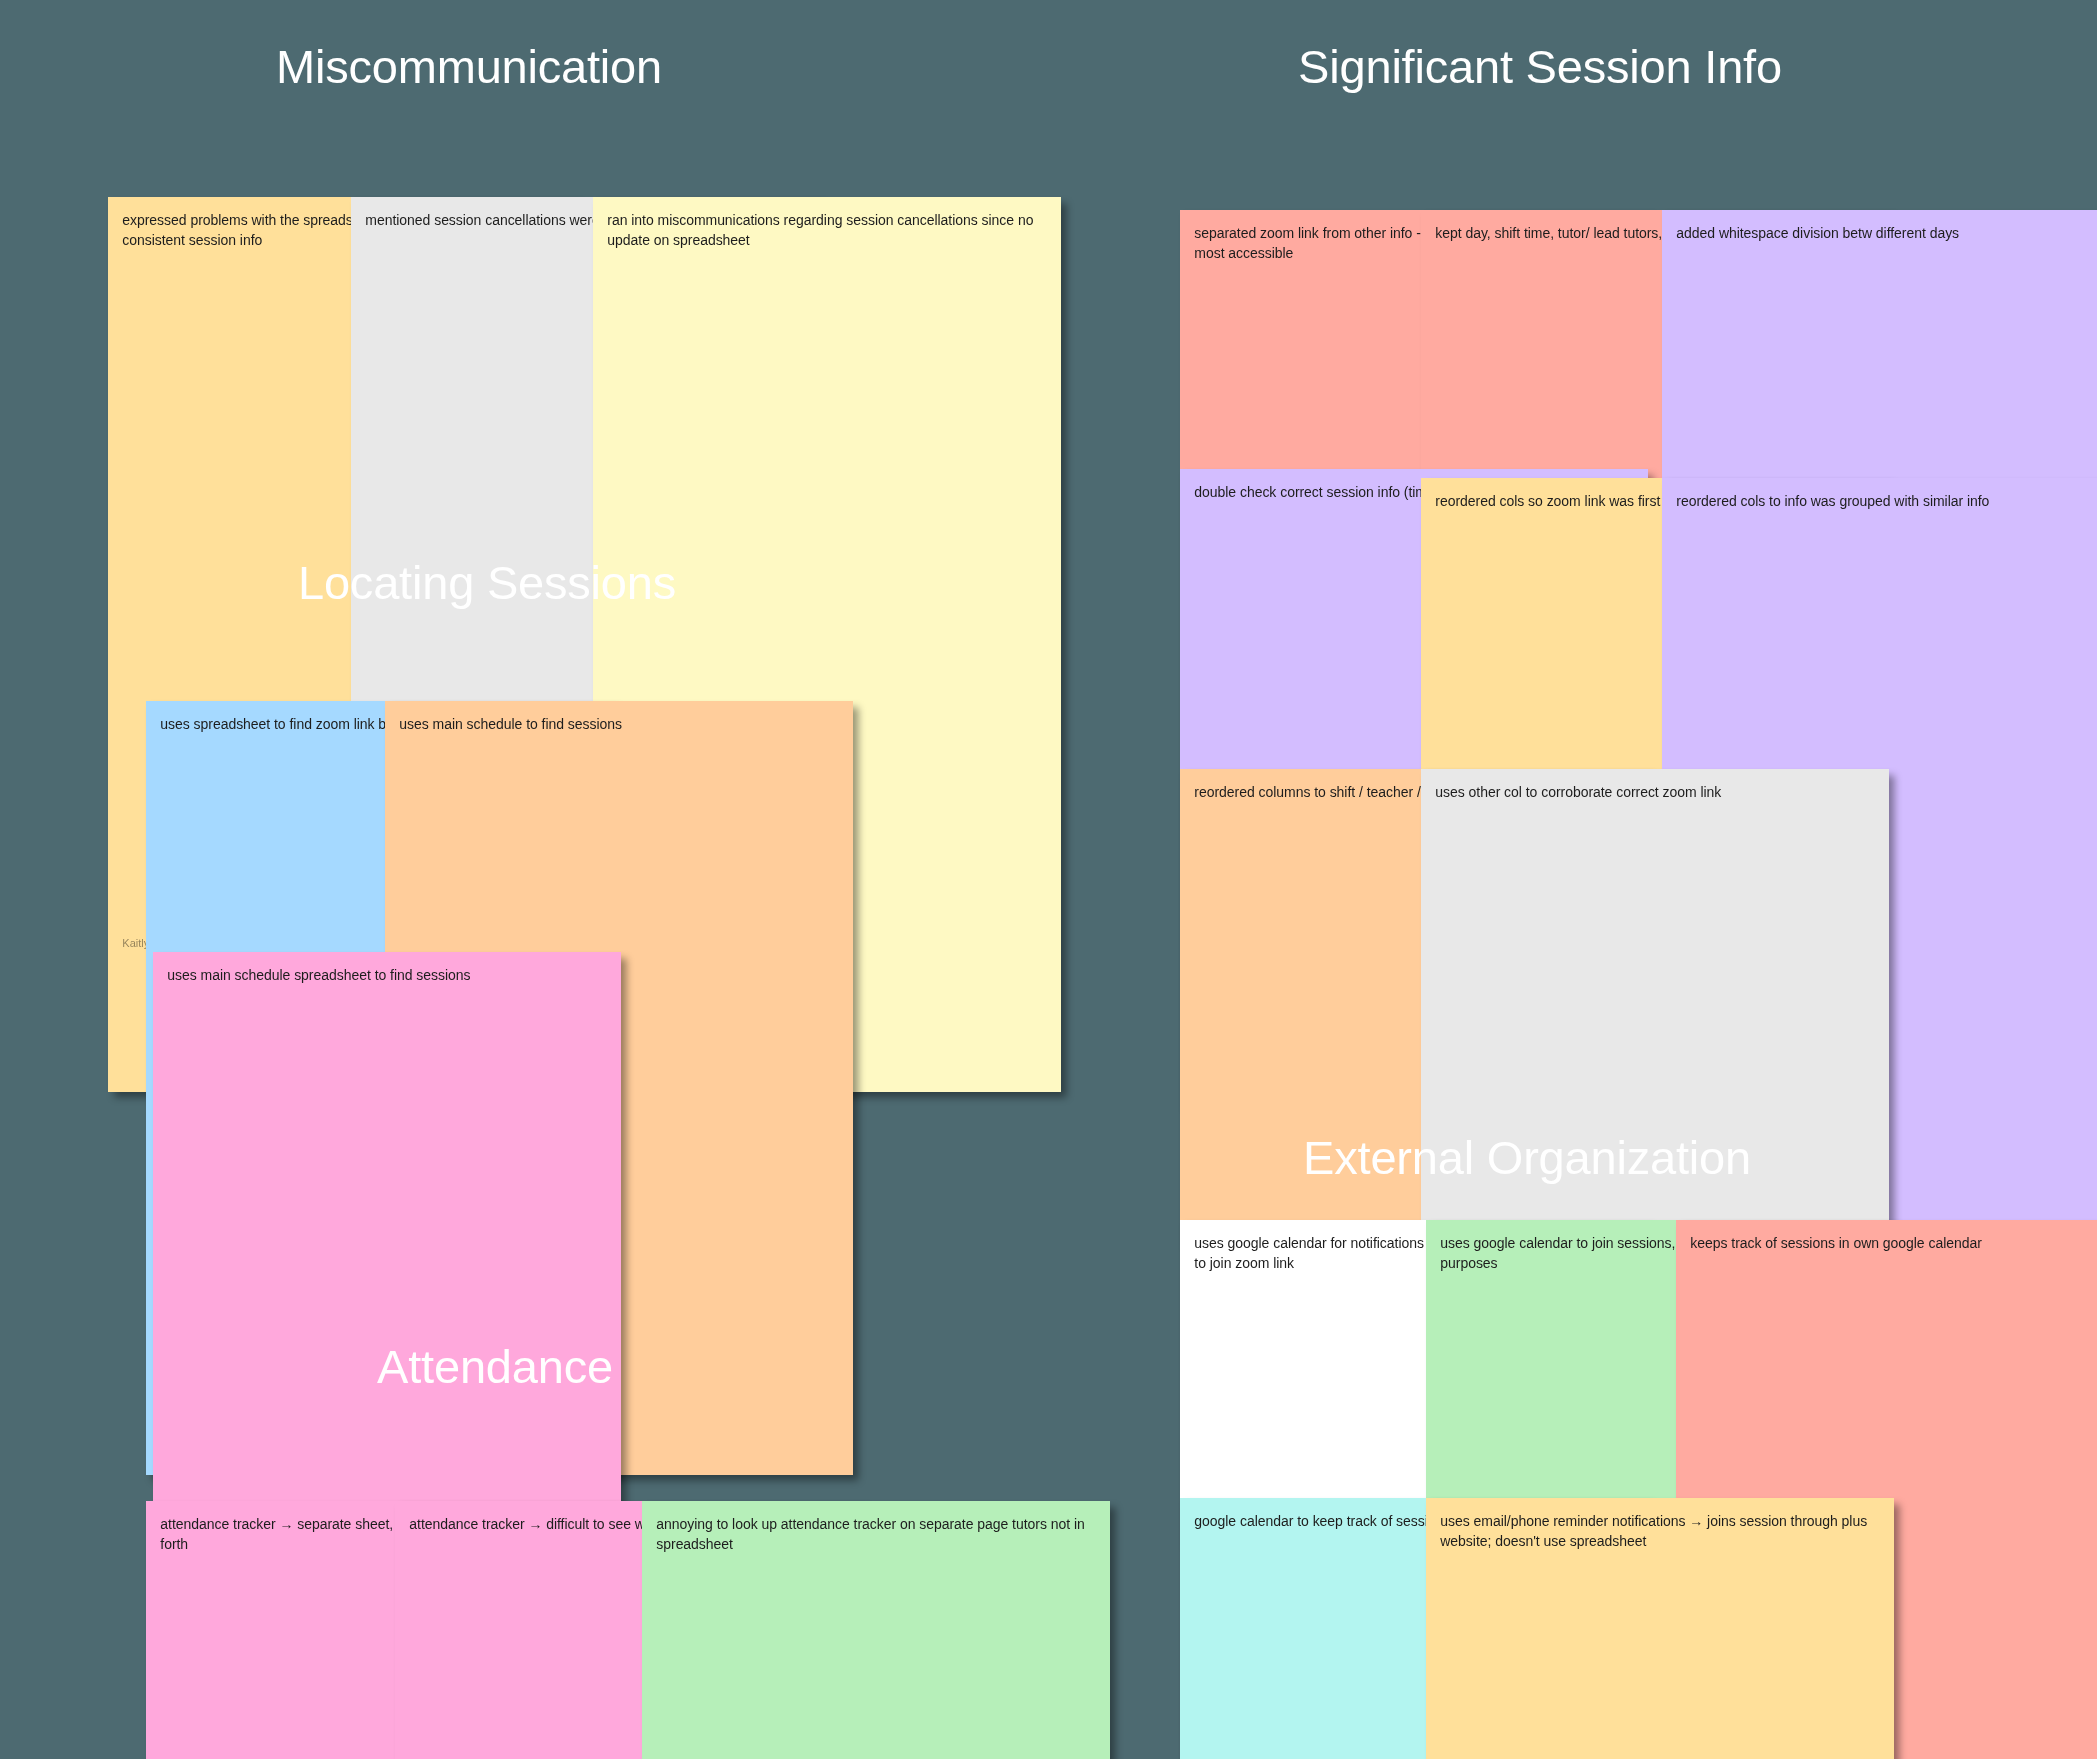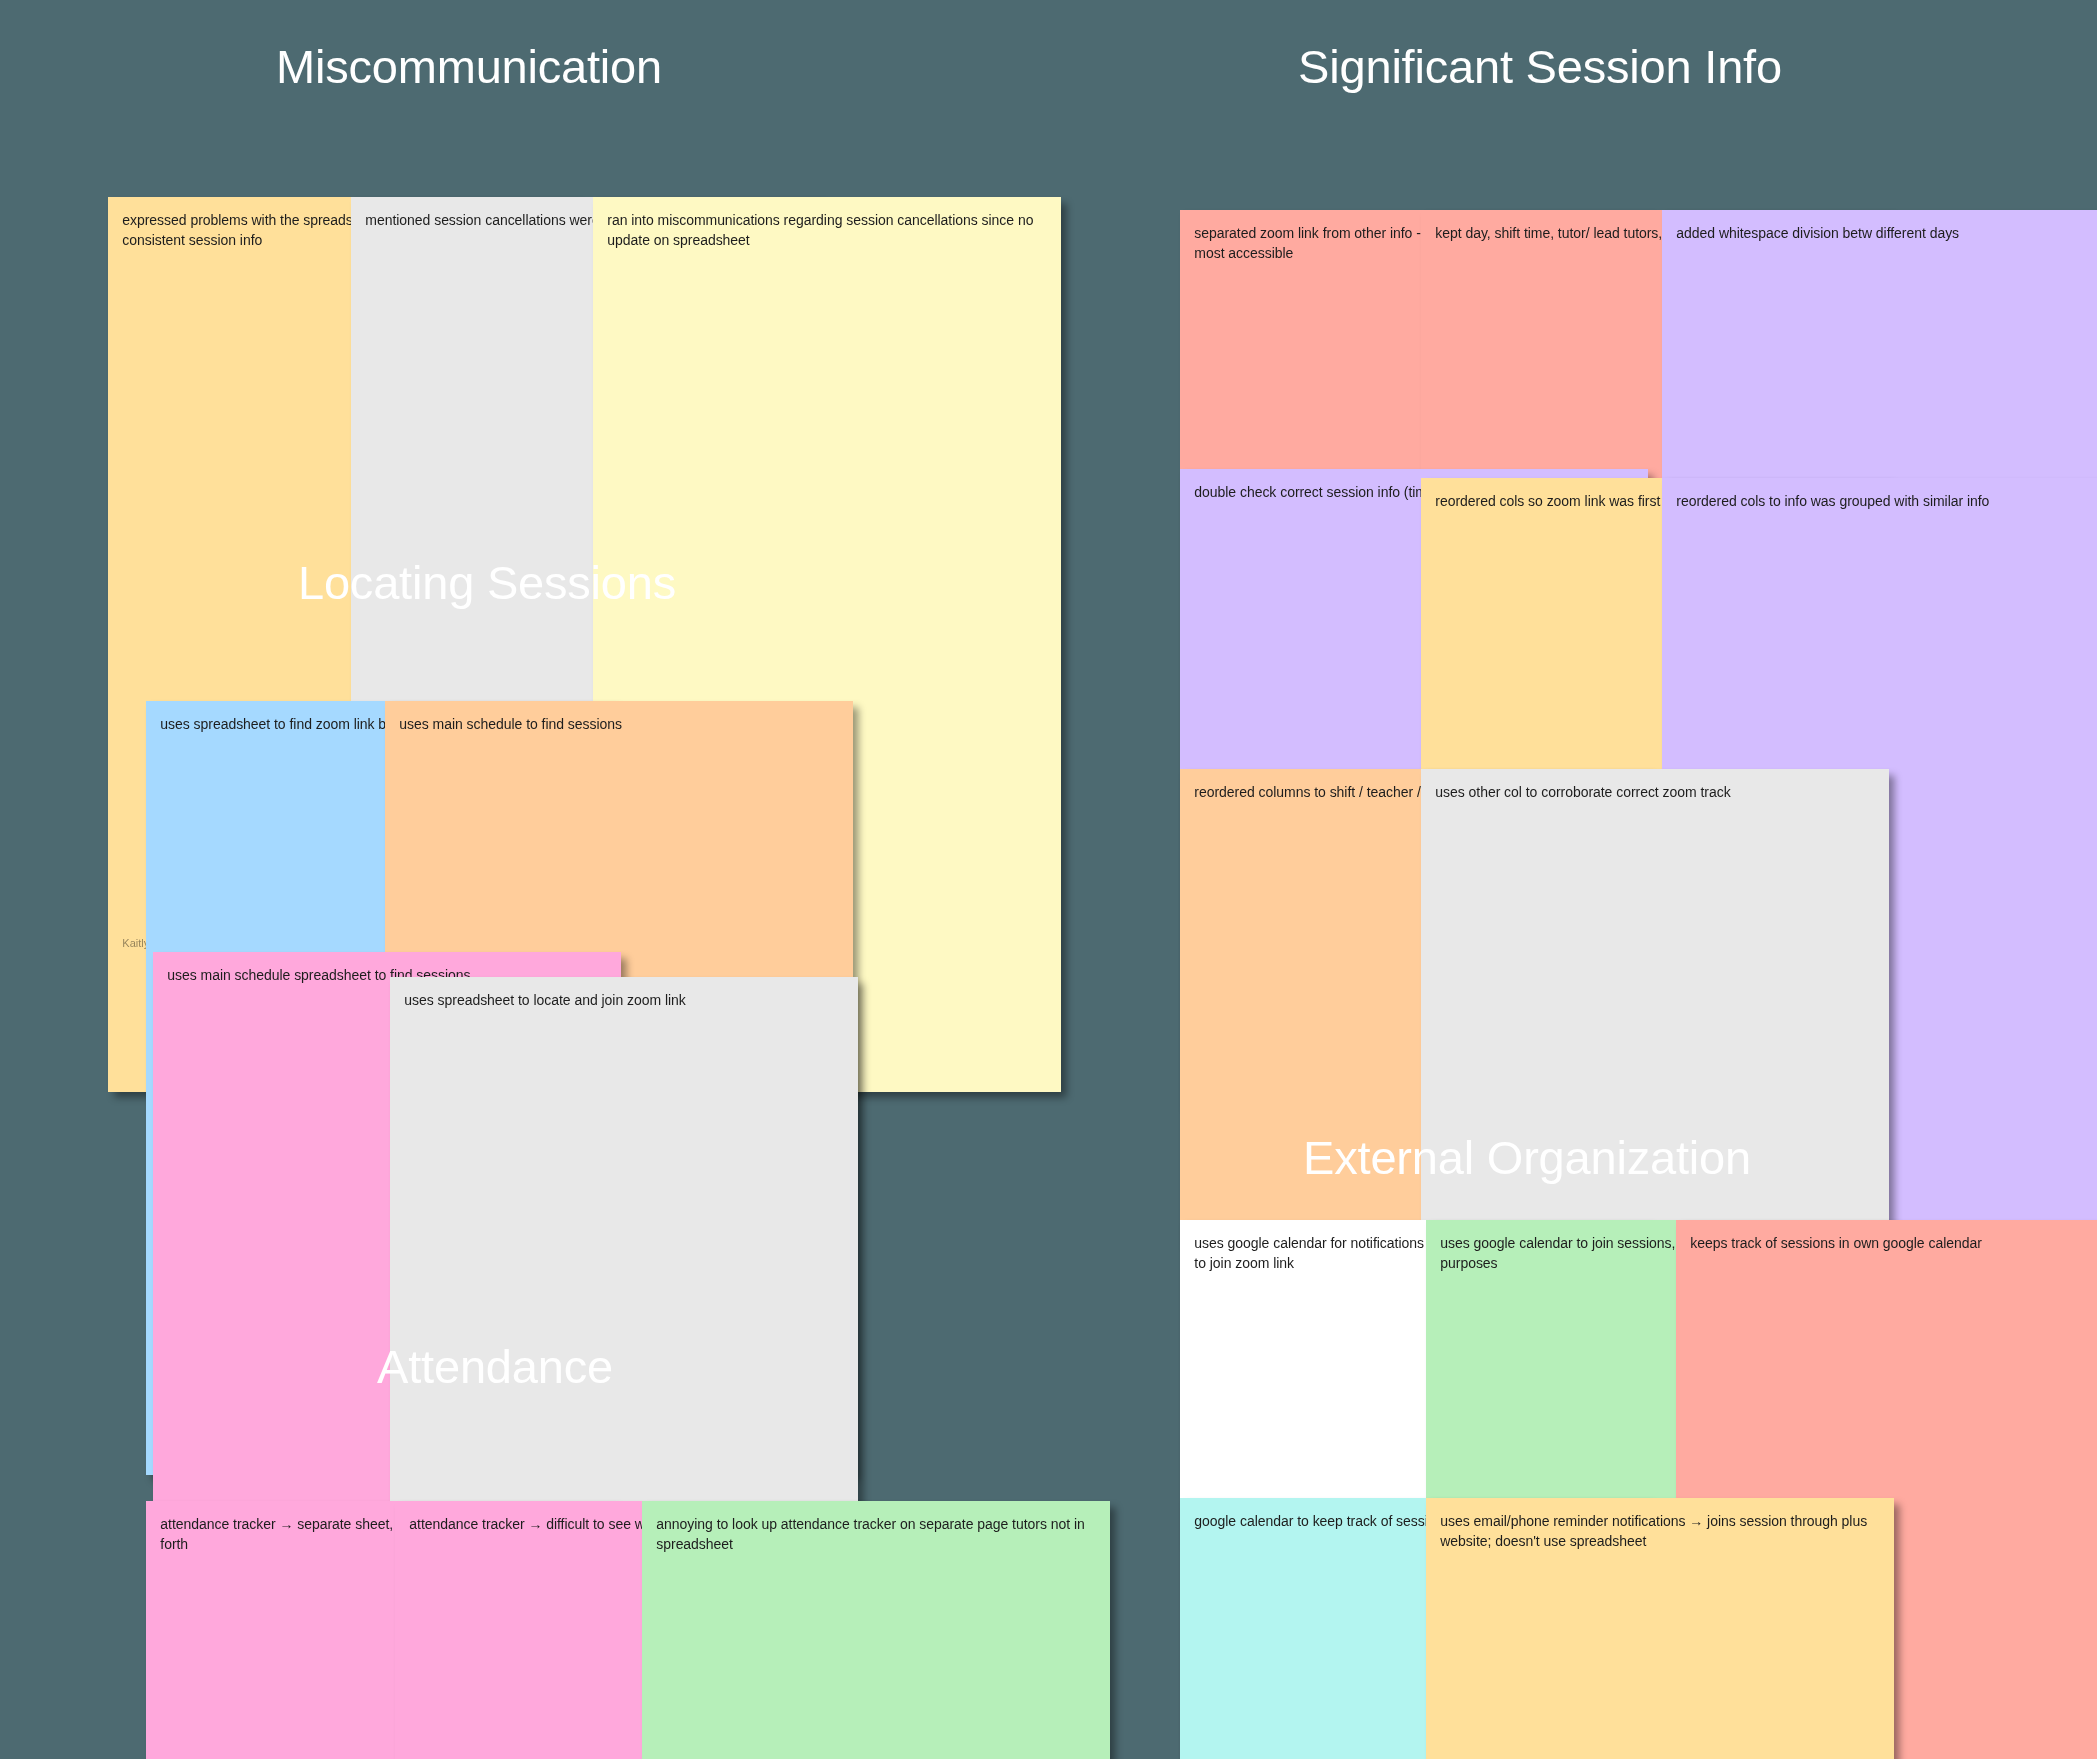--- a/index.html
+++ b/index.html
@@ -92,24 +92,20 @@
       <div class="note-author" style="bottom: 124px;">Kaitlyn Ng</div>
     </div>
     <div class="note" style="left: 385px; top: 701px; width: 468px; height: 774px; background: rgb(255, 205, 155);">
       <div class="note-text">uses main schedule to find sessions</div>
       <div class="note-author" style="bottom: 124px;">Kaitlyn Ng</div>
     </div>
     <div class="note" style="left: 153px; top: 952px; width: 468px; height: 774px; background: rgb(255, 168, 220);">
       <div class="note-text">uses main schedule spreadsheet to find sessions</div>
       <div class="note-author" style="bottom: 124px;">Kaitlyn Ng</div>
     </div>
-    <div class="note" style="left: 390px; top: 977px; width: 468px; height: 774px; background: rgb(232, 232, 232);">
-      <div class="note-text">uses spreadsheet to locate and join zoom link</div>
-      <div class="note-author" style="bottom: 124px;">Kaitlyn Ng</div>
-    </div>
     <div class="section-title" style="left: 495px; top: 1342px;">Attendance</div>
     <div class="note" style="left: 146px; top: 1501px; width: 468px; height: 895px; background: rgb(255, 168, 220);">
       <div class="note-text">attendance tracker → separate sheet, annoying to switch back and forth</div>
     </div>
     <div class="note" style="left: 395px; top: 1501px; width: 468px; height: 895px; background: rgb(255, 168, 220);">
       <div class="note-text">attendance tracker → difficult to see who's in session</div>
     </div>
     <div class="note" style="left: 642px; top: 1501px; width: 468px; height: 895px; background: rgb(182, 239, 185);">
       <div class="note-text">annoying to look up attendance tracker on separate page tutors not in spreadsheet</div>
     </div>
@@ -136,21 +132,21 @@
     </div>
     <div class="note" style="left: 1662px; top: 478px; width: 468px; height: 774px; background: rgb(211, 189, 255);">
       <div class="note-text">reordered cols to info was grouped with similar info</div>
       <div class="note-author" style="bottom: 124px;">Kaitlyn Ng</div>
     </div>
     <div class="note" style="left: 1180px; top: 769px; width: 468px; height: 774px; background: rgb(255, 205, 155);">
       <div class="note-text">reordered columns to shift / teacher / tutor name</div>
       <div class="note-author" style="bottom: 124px;">Kaitlyn Ng</div>
     </div>
     <div class="note" style="left: 1421px; top: 769px; width: 468px; height: 774px; background: rgb(232, 232, 232);">
-      <div class="note-text">uses other col to corroborate correct zoom track</div>
+      <div class="note-text">uses other col to corroborate correct zoom link</div>
       <div class="note-author" style="bottom: 124px;">Kaitlyn Ng</div>
     </div>
     <div class="section-title" style="left: 1527px; top: 1133px;">External Organization</div>
     <div class="note" style="left: 1180px; top: 1220px; width: 468px; height: 895px; background: rgb(255, 255, 255);">
       <div class="note-text">uses google calendar for notifications of session time → spreadsheet to join zoom link</div>
     </div>
     <div class="note" style="left: 1426px; top: 1220px; width: 468px; height: 895px; background: rgb(182, 239, 185);">
       <div class="note-text">uses google calendar to join sessions, spreadsheet for attendance purposes</div>
     </div>
     <div class="note" style="left: 1676px; top: 1220px; width: 468px; height: 895px; background: rgb(255, 170, 160);">

